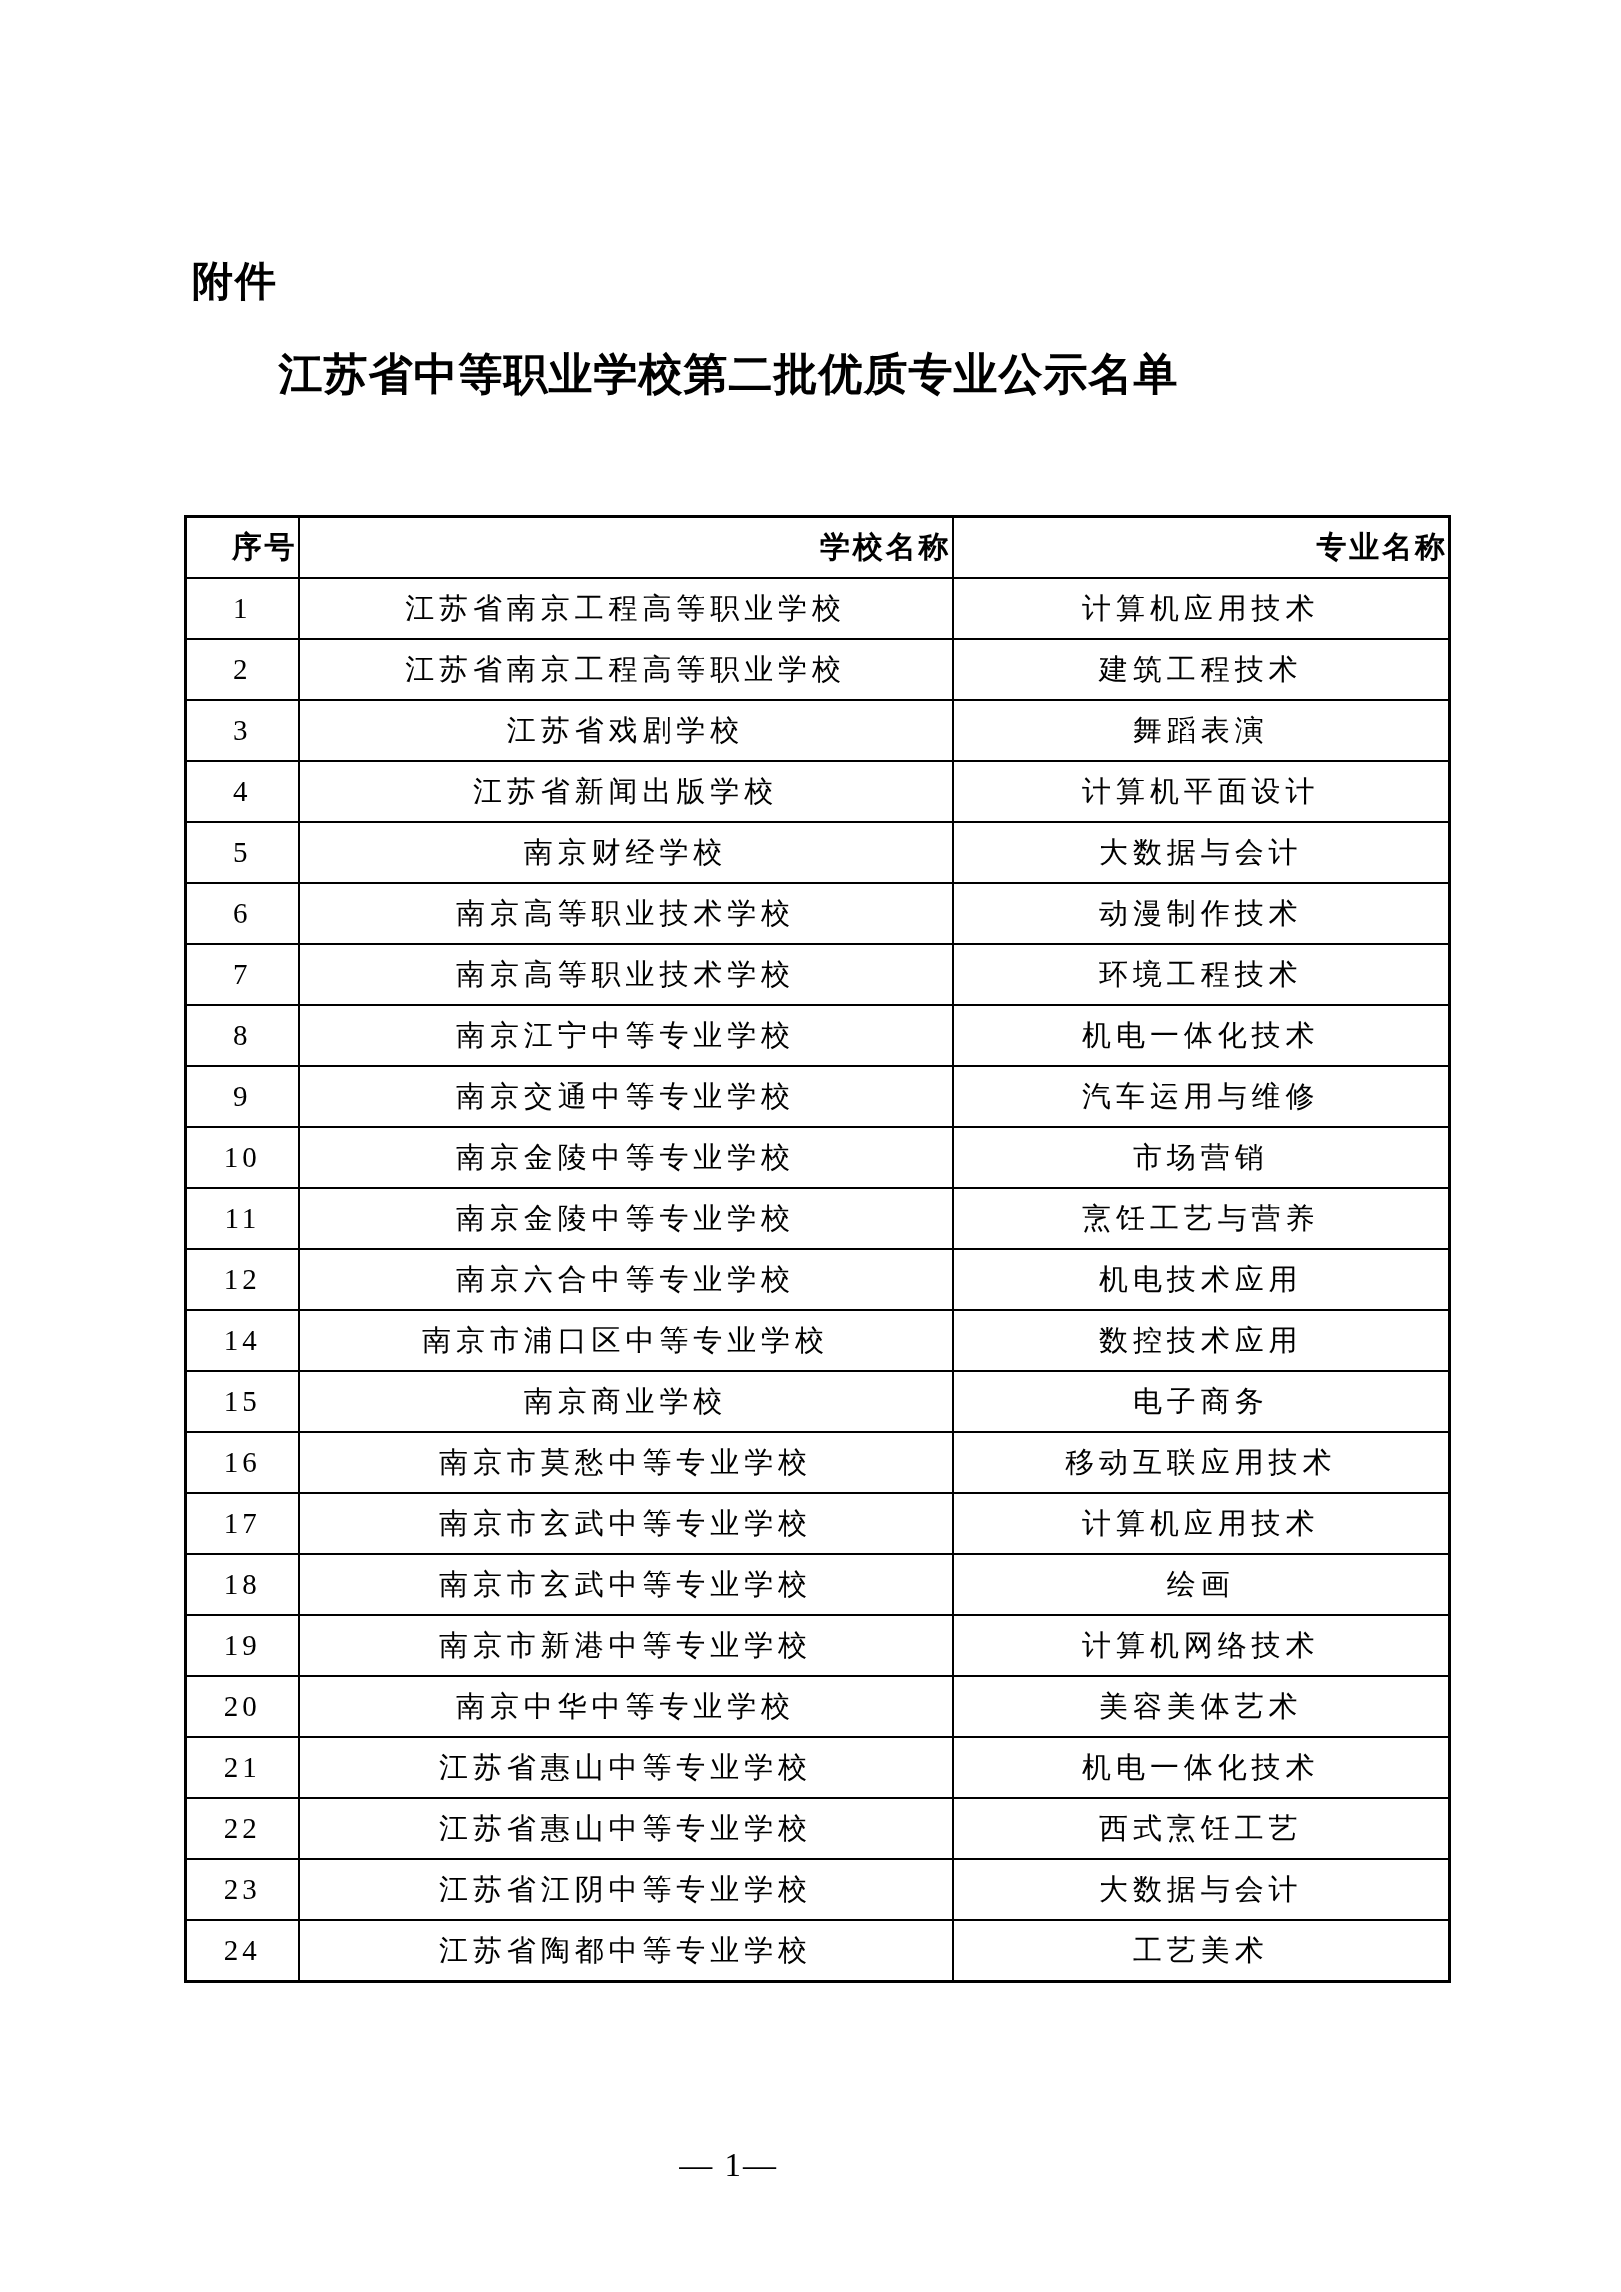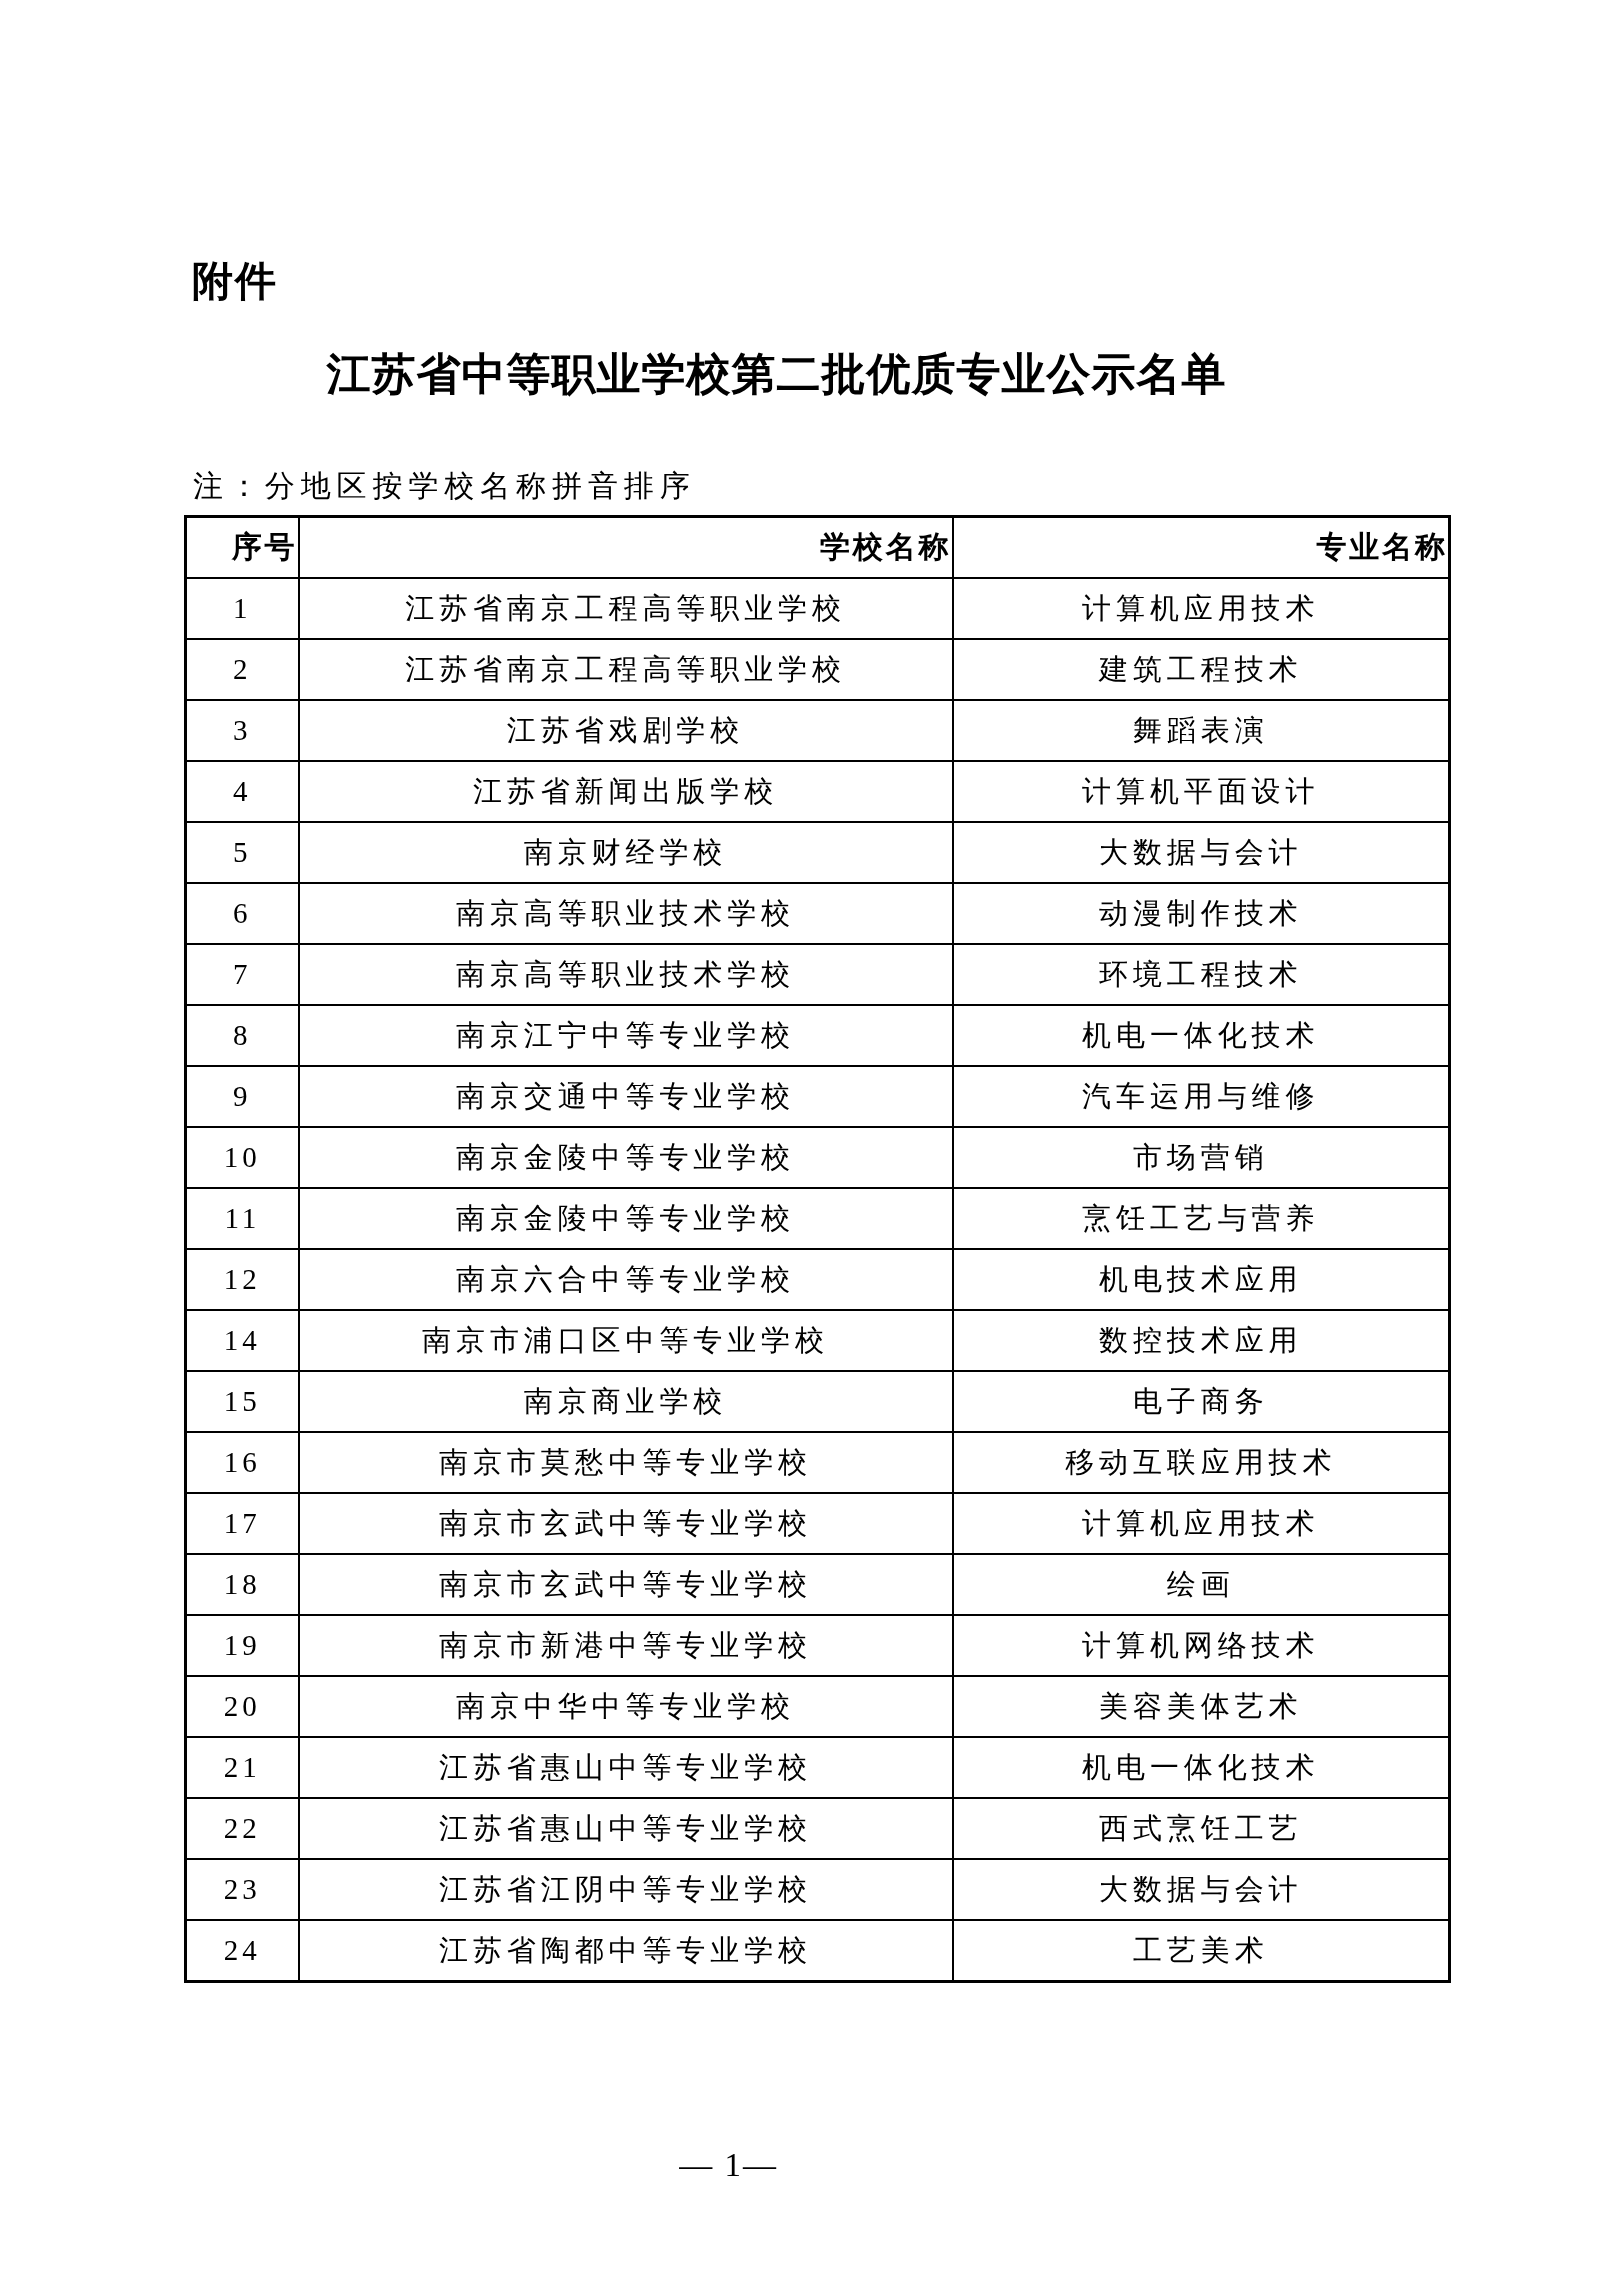--- a/index.html
+++ b/index.html
@@ -31,21 +31,20 @@
     left: 0;
     width: 100%;
     top: 351px;
     margin: 0;
     text-align: center;
     font-family: "Liberation Serif", serif;
     font-weight: bold;
     font-size: 44px;
     line-height: 1.1;
     letter-spacing: 1px;
-    padding-left: 48px;
   }
   .note {
     position: absolute;
     left: 193px;
     top: 468px;
     font-size: 30px;
     line-height: 1.2;
     letter-spacing: 5.9px;
   }
   table.roster {
@@ -96,21 +95,20 @@
 </style>
 </head>
 <body>
 
 <div class="page">
 
   <div class="attachment">附件</div>
 
   <h1 class="doc-title">江苏省中等职业学校第二批优质专业公示名单</h1>
 
-  <div class="note">注：分地区按学校名称拼音排序</div>
 
   <table class="roster">
     <colgroup>
       <col class="c-no">
       <col class="c-school">
       <col class="c-major">
     </colgroup>
     <thead>
       <tr>
         <th>序号</th>

